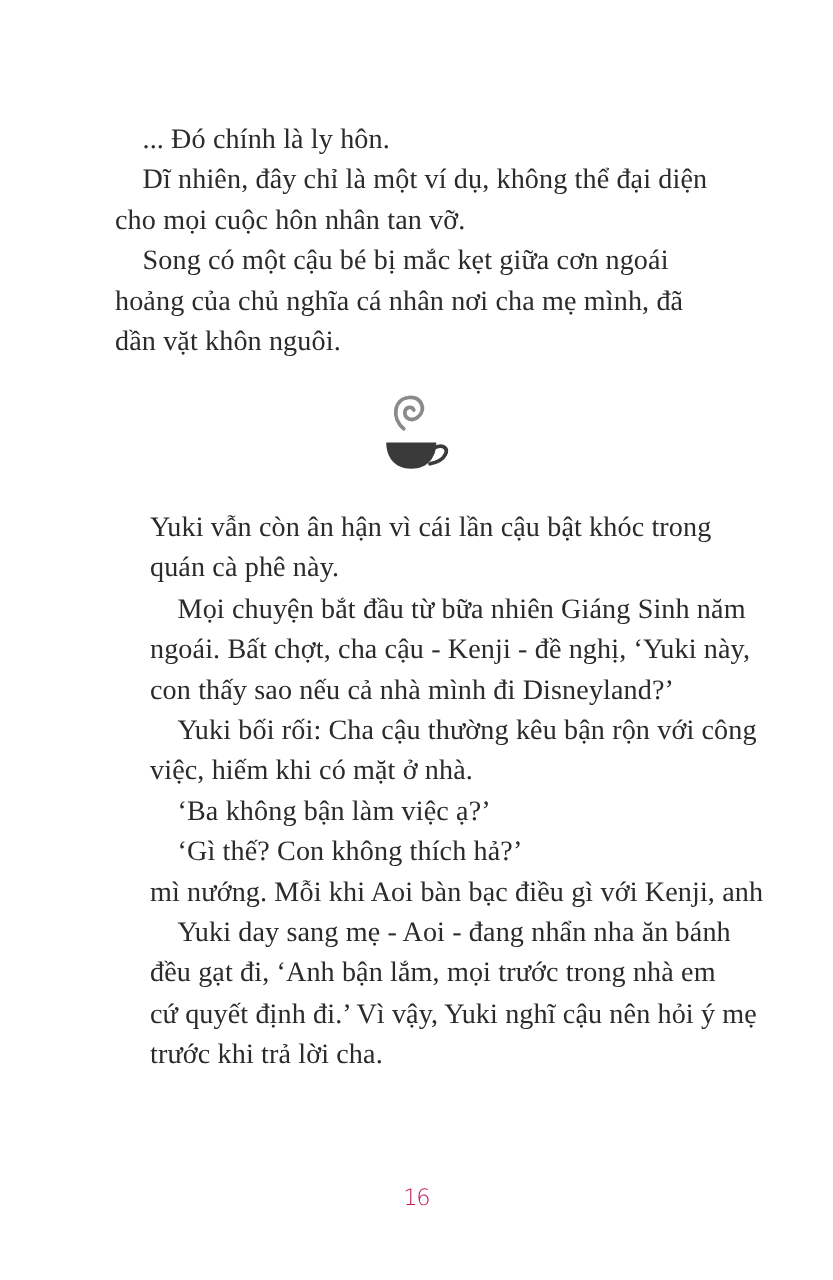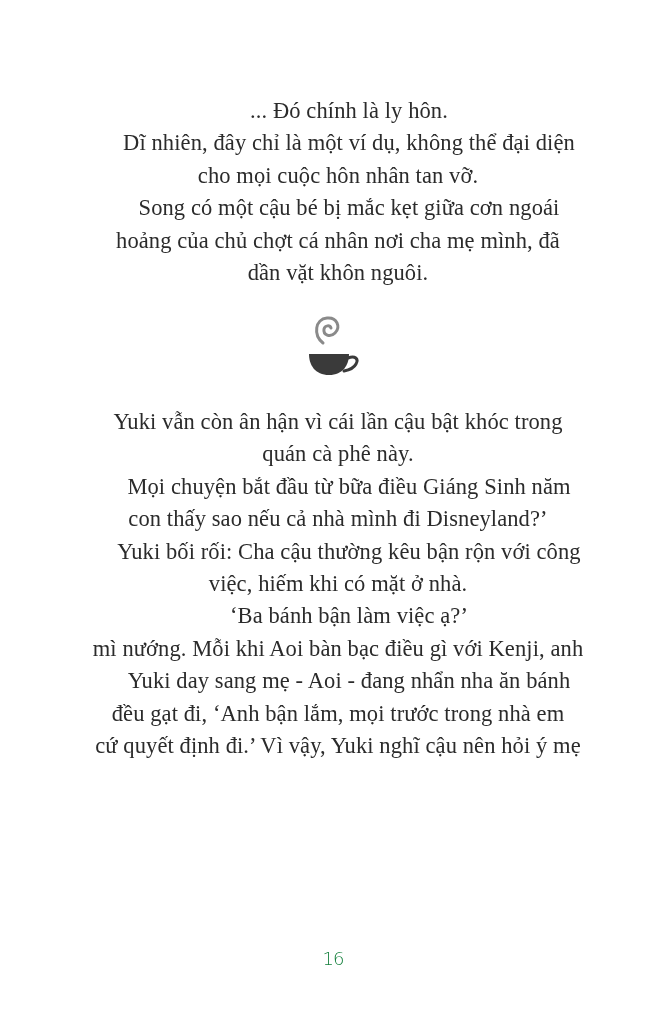--- a/index.html
+++ b/index.html
@@ -18,76 +18,79 @@
       width: 666px; height: 1024px;
     }
     .text-block {
       position: absolute;
       left: 92px;
       width: 492px;
       font-size: 22.5px;
       line-height: 32.4px;
       letter-spacing: 0.1px;
     }
-    .line { display: block; white-space: nowrap; text-align: center; }
+    .line { display: block; white-space: nowrap; }
     .line.indent { padding-left: 22px; }
     #block1 { top: 95px; }
-    #block2 { top: 406px; }
+    #block2 { top: 406px; margin-left: 28px; }
     .ornament {
       position: absolute;
       left: 303px;
       top: 313px;
       width: 60px;
       height: 70px;
     }
     .page-number {
       position: absolute;
       left: 0; width: 666px;
       top: 948px;
       text-align: center;
       font-family: "DejaVu Sans", sans-serif;
       font-size: 18px;
       font-weight: 300;
-      color: #15803d;
+      color: #be185d;
       letter-spacing: -1px;
     }
   </style>
 </head>
 <body>
 
 <div class="page">
 
   <div id="block1" class="text-block">
     <span class="line indent">... Đó chính là ly hôn.</span>
     <span class="line indent">Dĩ nhiên, đây chỉ là một ví dụ, không thể đại diện</span>
     <span class="line">cho mọi cuộc hôn nhân tan vỡ.</span>
     <span class="line indent">Song có một cậu bé bị mắc kẹt giữa cơn ngoái</span>
-    <span class="line">hoảng của chủ chợt cá nhân nơi cha mẹ mình, đã</span>
+    <span class="line">hoảng của chủ nghĩa cá nhân nơi cha mẹ mình, đã</span>
     <span class="line">dần vặt khôn nguôi.</span>
   </div>
 
   <div class="ornament">
     <svg width="60" height="70" viewBox="0 0 60 70" xmlns="http://www.w3.org/2000/svg">
 
       <path d="M20 30 C 10 22, 12 6, 24 5 C 34 4, 38 14, 32 20 C 27 25, 20 22, 21 16 C 22 12, 27 12, 28 15" fill="none" stroke="#8a8a8a" stroke-width="3" stroke-linecap="round"></path>
 
       <path d="M6 41 L 46 41 C 46 52, 40 62, 26 62 C 12 62, 6 52, 6 41 Z" fill="#3a3a3a"></path>
 
       <path d="M45 45 C 52 42, 56 46, 53 51 C 51 55, 46 57, 41 58" fill="none" stroke="#3a3a3a" stroke-width="3" stroke-linecap="round"></path>
     </svg>
   </div>
 
   <div id="block2" class="text-block">
     <span class="line">Yuki vẫn còn ân hận vì cái lần cậu bật khóc trong</span>
     <span class="line">quán cà phê này.</span>
-    <span class="line indent">Mọi chuyện bắt đầu từ bữa điều Giáng Sinh năm</span>
+    <span class="line indent">Mọi chuyện bắt đầu từ bữa nhiên Giáng Sinh năm</span>
+    <span class="line">ngoái. Bất chợt, cha cậu - Kenji - đề nghị, ‘Yuki này,</span>
     <span class="line">con thấy sao nếu cả nhà mình đi Disneyland?’</span>
     <span class="line indent">Yuki bối rối: Cha cậu thường kêu bận rộn với công</span>
     <span class="line">việc, hiếm khi có mặt ở nhà.</span>
-    <span class="line indent">‘Ba bánh bận làm việc ạ?’</span>
+    <span class="line indent">‘Ba không bận làm việc ạ?’</span>
+    <span class="line indent">‘Gì thế? Con không thích hả?’</span>
     <span class="line">mì nướng. Mỗi khi Aoi bàn bạc điều gì với Kenji, anh</span>
     <span class="line indent">Yuki day sang mẹ - Aoi - đang nhẩn nha ăn bánh</span>
     <span class="line">đều gạt đi, ‘Anh bận lắm, mọi trước trong nhà em</span>
     <span class="line">cứ quyết định đi.’ Vì vậy, Yuki nghĩ cậu nên hỏi ý mẹ</span>
+    <span class="line">trước khi trả lời cha.</span>
   </div>
 
   <div class="page-number">16</div>
 </div>
 
 </body></html>

